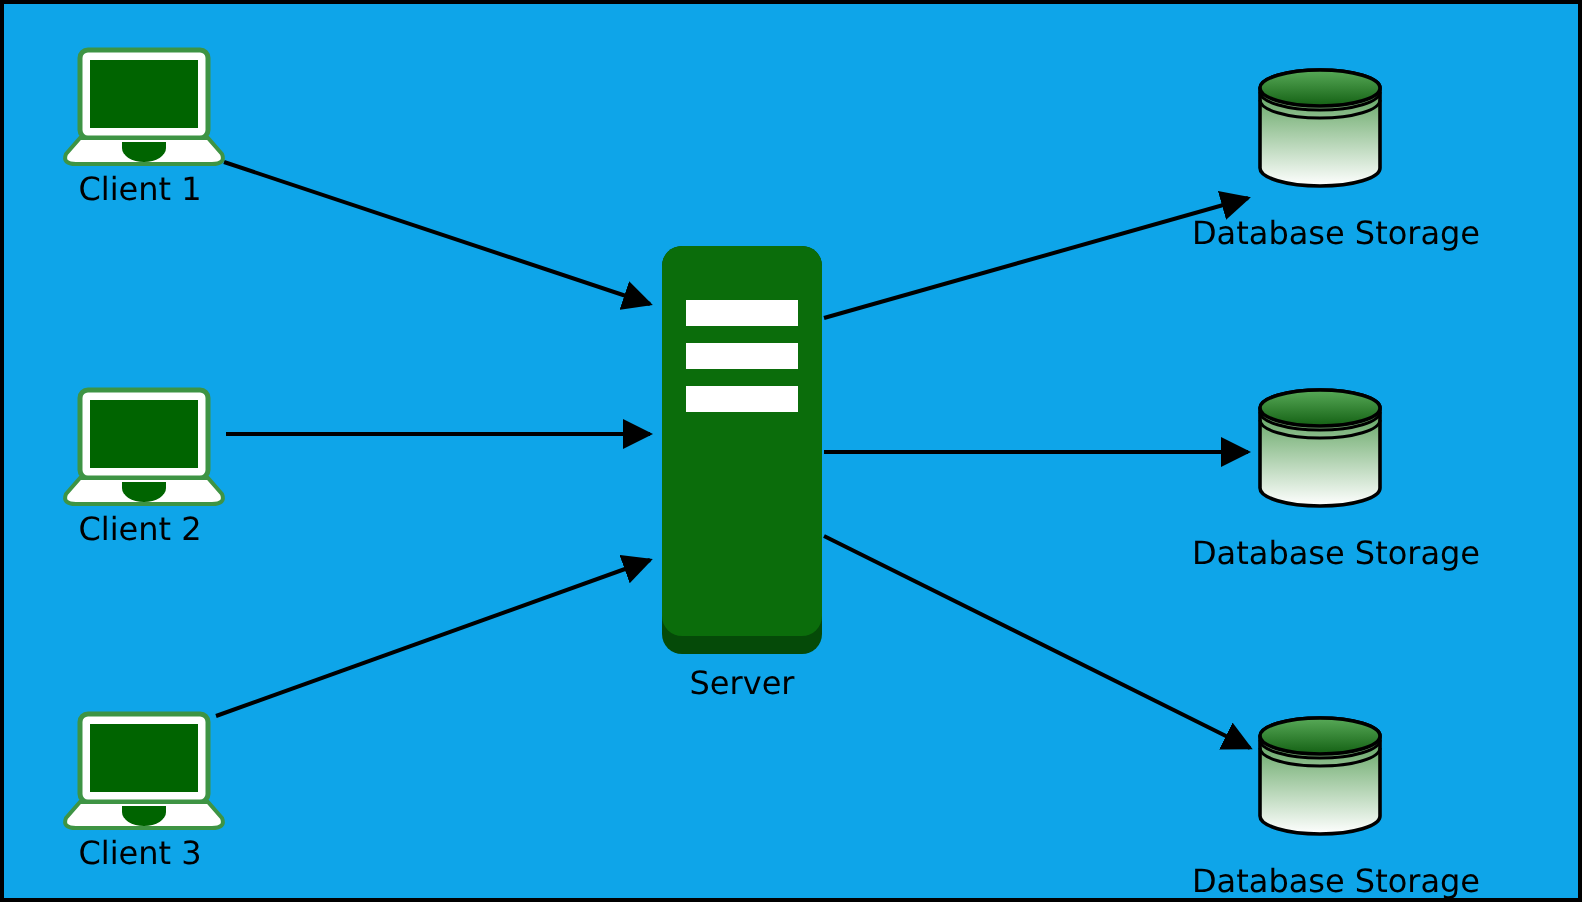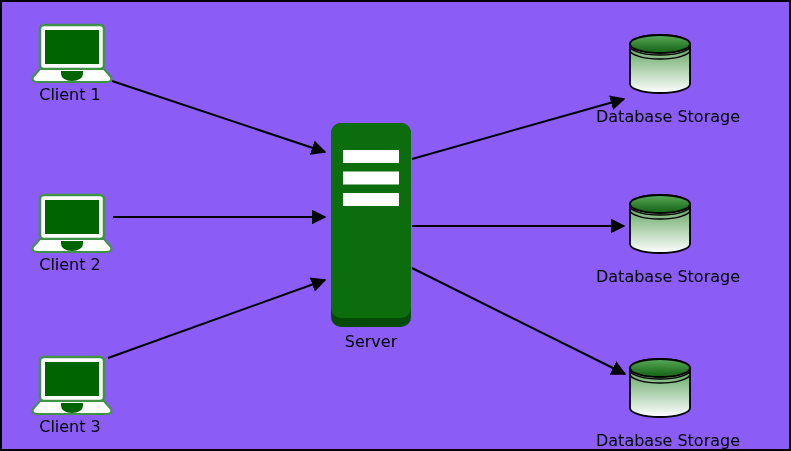--- a/index.html
+++ b/index.html
@@ -7,21 +7,21 @@
     padding: 0;
     background: #ffffff;
     font-family: "DejaVu Sans", "Liberation Sans", sans-serif;
   }
   .frame {
     position: relative;
     width: 791px;
     height: 451px;
     box-sizing: border-box;
     border: 2px solid #000000;
-    background: #8b5cf6;
+    background: #0ea5e9;
     overflow: hidden;
   }
   svg { display: block; }
   .node-label {
     font-family: "DejaVu Sans", "Liberation Sans", sans-serif;
     font-size: 16px;
     fill: #000000;
   }
 </style>
 </head>

